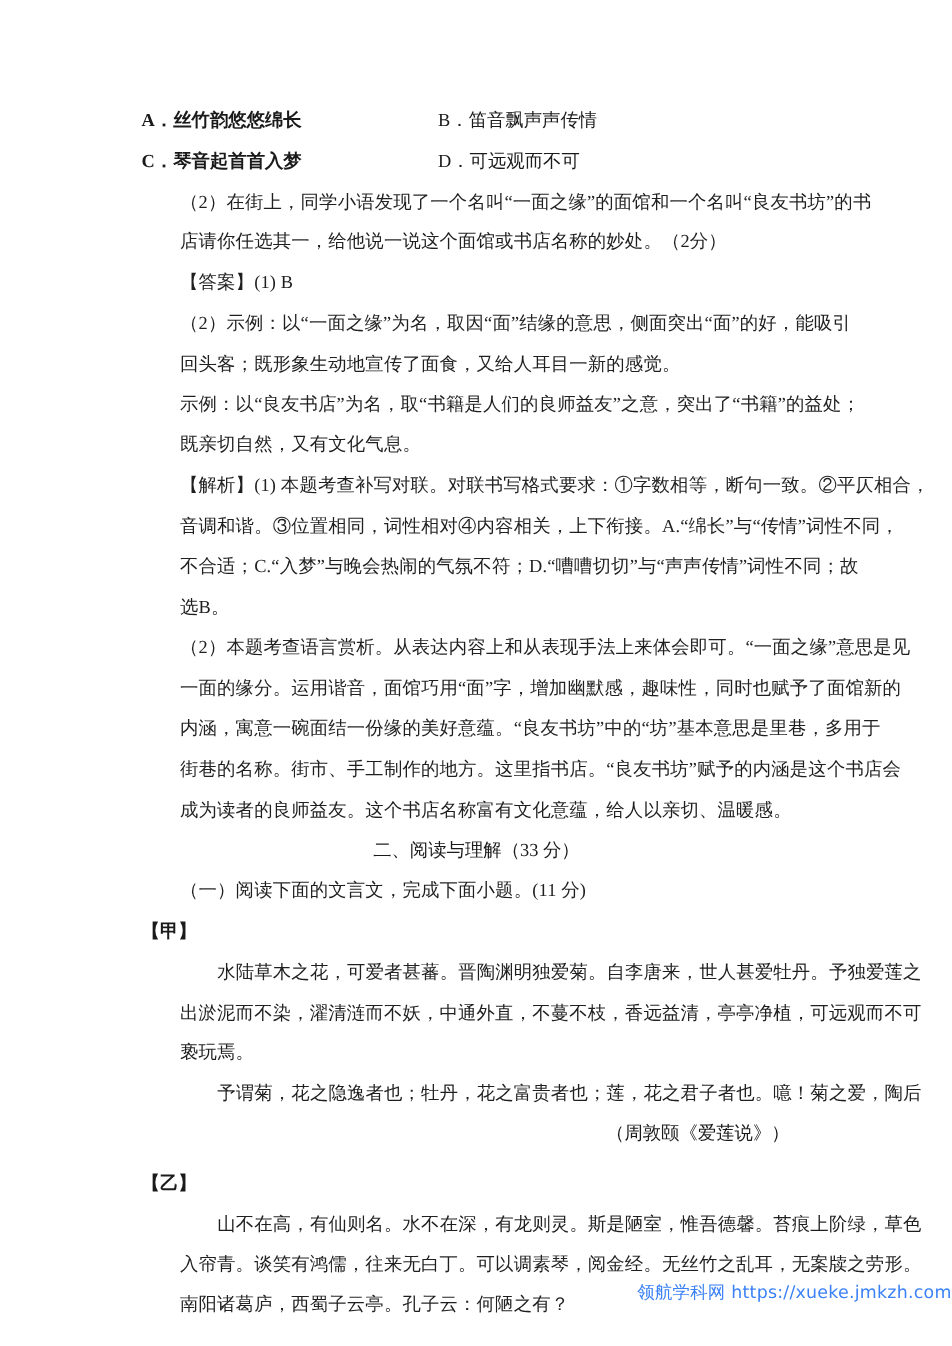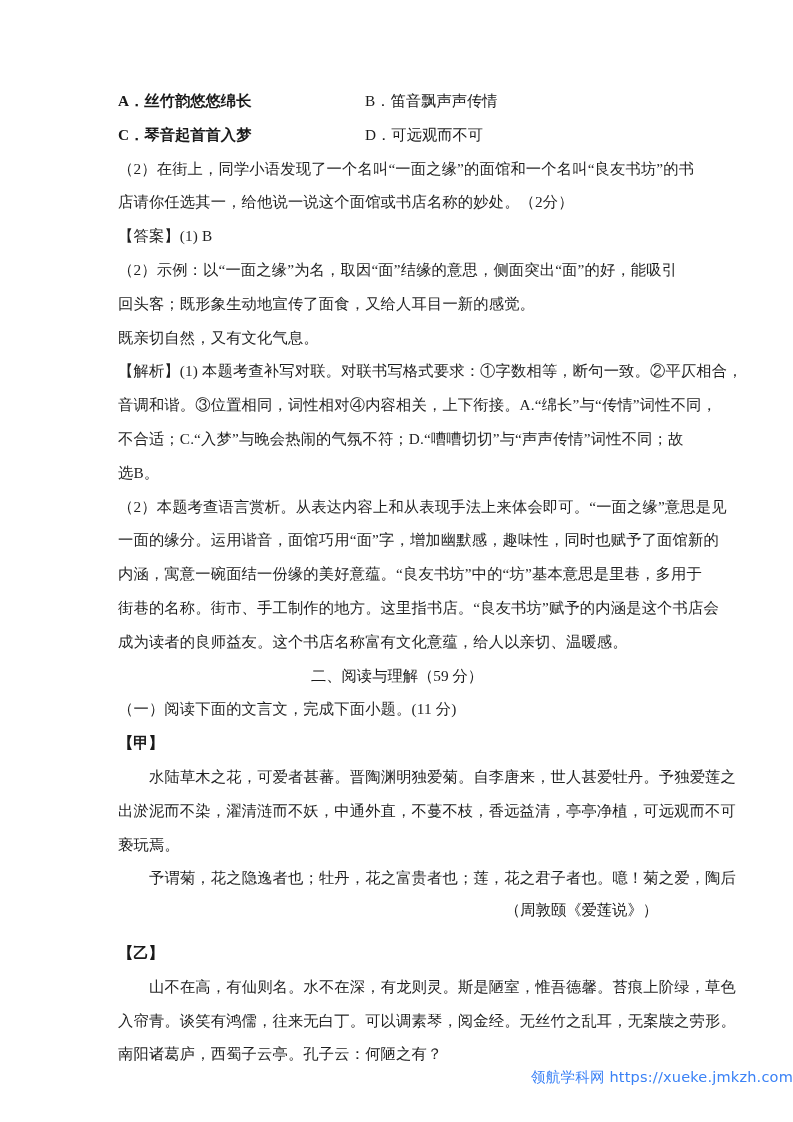--- a/index.html
+++ b/index.html
@@ -30,20 +30,21 @@
     top: 84px;
     width: 558px;
   }
 
   .line {
     font-size: 15.3px;
     line-height: 33.8px;
     letter-spacing: 0.15px;
     white-space: nowrap;
     color: #1f1f1f;
+    margin-left: 32px;
   }
 
   
   .opt-row {
     display: flex;
     font-size: 15.3px;
     line-height: 33.8px;
   }
   .opt-col-a { width: 247px; flex: 0 0 247px; font-weight: bold; }
   .opt-col-b { flex: 1 1 auto; }
@@ -99,33 +100,34 @@
       <div class="opt-col-a">C．琴音起首首入梦</div>
       <div class="opt-col-b">D．可远观而不可</div>
     </div>
 
     <div class="line">（2）在街上，同学小语发现了一个名叫“一面之缘”的面馆和一个名叫“良友书坊”的书</div>
     <div class="line">店请你任选其一，给他说一说这个面馆或书店名称的妙处。（2分）</div>
 
     <div class="line">【答案】(1) B</div>
     <div class="line">（2）示例：以“一面之缘”为名，取因“面”结缘的意思，侧面突出“面”的好，能吸引</div>
     <div class="line">回头客；既形象生动地宣传了面食，又给人耳目一新的感觉。</div>
+    <div class="line">示例：以“良友书店”为名，取“书籍是人们的良师益友”之意，突出了“书籍”的益处；</div>
     <div class="line">既亲切自然，又有文化气息。</div>
 
     <div class="line">【解析】(1) 本题考查补写对联。对联书写格式要求：①字数相等，断句一致。②平仄相合，</div>
     <div class="line">音调和谐。③位置相同，词性相对④内容相关，上下衔接。A.“绵长”与“传情”词性不同，</div>
     <div class="line">不合适；C.“入梦”与晚会热闹的气氛不符；D.“嘈嘈切切”与“声声传情”词性不同；故</div>
     <div class="line">选B。</div>
     <div class="line">（2）本题考查语言赏析。从表达内容上和从表现手法上来体会即可。“一面之缘”意思是见</div>
     <div class="line">一面的缘分。运用谐音，面馆巧用“面”字，增加幽默感，趣味性，同时也赋予了面馆新的</div>
     <div class="line">内涵，寓意一碗面结一份缘的美好意蕴。“良友书坊”中的“坊”基本意思是里巷，多用于</div>
     <div class="line">街巷的名称。街市、手工制作的地方。这里指书店。“良友书坊”赋予的内涵是这个书店会</div>
     <div class="line">成为读者的良师益友。这个书店名称富有文化意蕴，给人以亲切、温暖感。</div>
 
-    <div class="center">二、阅读与理解（59 分）</div>
+    <div class="center">二、阅读与理解（33 分）</div>
 
     <div class="line">（一）阅读下面的文言文，完成下面小题。(11 分)</div>
 
     <div class="bracket-head">【甲】</div>
     <div class="line indent2">水陆草木之花，可爱者甚蕃。晋陶渊明独爱菊。自李唐来，世人甚爱牡丹。予独爱莲之</div>
     <div class="line">出淤泥而不染，濯清涟而不妖，中通外直，不蔓不枝，香远益清，亭亭净植，可远观而不可</div>
     <div class="line">亵玩焉。</div>
     <div class="line indent2">予谓菊，花之隐逸者也；牡丹，花之富贵者也；莲，花之君子者也。噫！菊之爱，陶后</div>
     <div class="attrib">（周敦颐《爱莲说》）</div>
 

